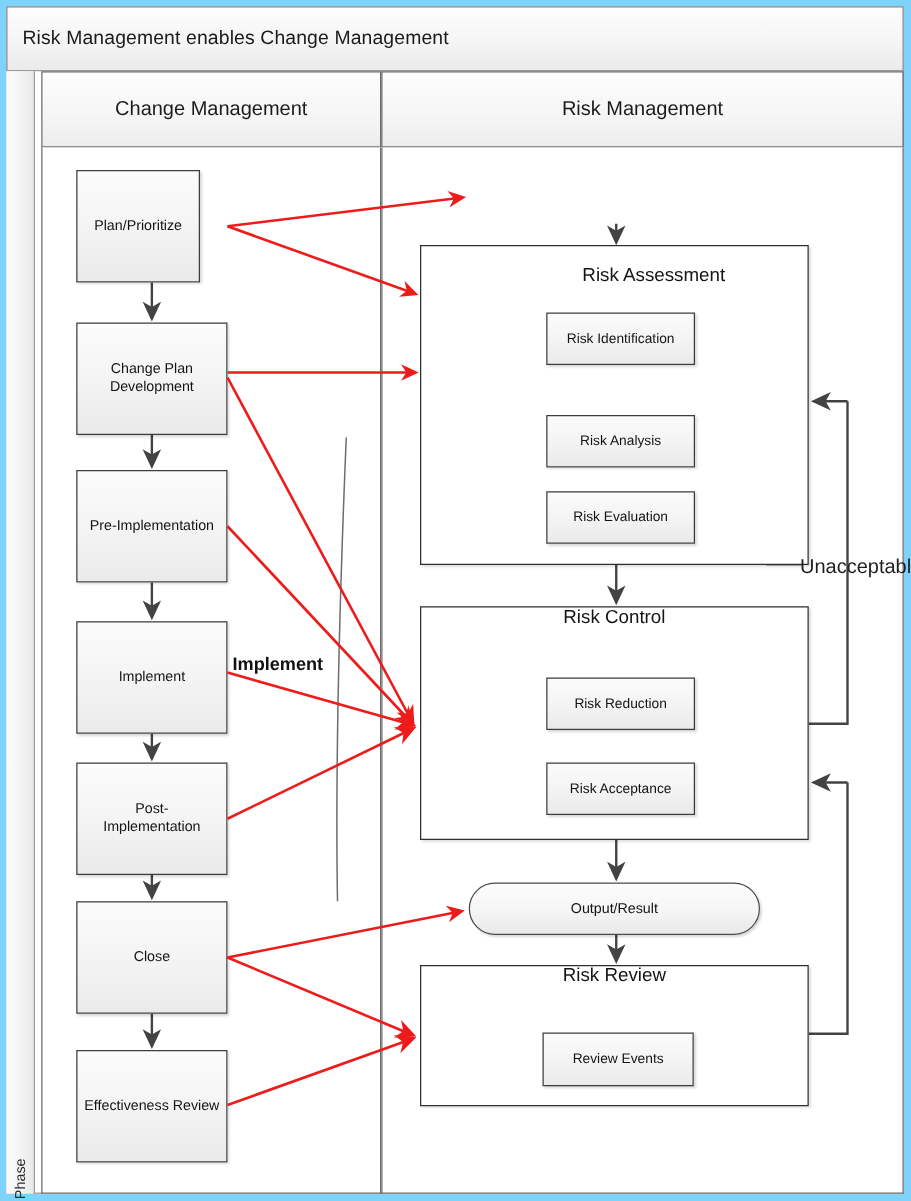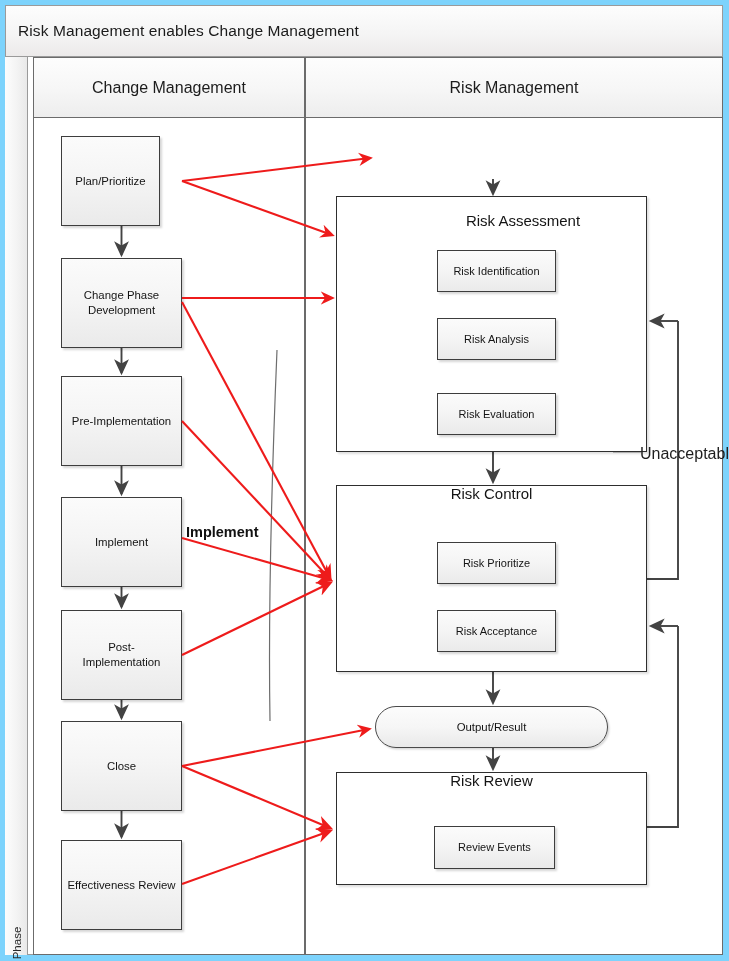--- a/index.html
+++ b/index.html
@@ -209,44 +209,44 @@
       <path d="M678,626 L651,626" marker-end="url(#ah-gray)"></path>
     </g>
 
     <line x1="613" y1="452" x2="641" y2="452" stroke="#9a9a9a" stroke-width="1.1"></line>
 
     <path d="M277,350 C272,470 268,600 270,721" stroke="#6d6d6d" stroke-width="1.2" fill="none"></path>
   </svg>
 
   <div class="node" style="left:61px;top:136px;width:99px;height:90px;">Plan/Prioritize</div>
 
-  <div class="node" style="left:61px;top:258px;width:121px;height:90px;white-space:pre-line;">Change Phase
+  <div class="node" style="left:61px;top:258px;width:121px;height:90px;white-space:pre-line;">Change Plan
 Development</div>
 
   <div class="node" style="left:61px;top:376px;width:121px;height:90px;">Pre-Implementation</div>
 
   <div class="node" style="left:61px;top:497px;width:121px;height:90px;">Implement</div>
 
   <div class="node" style="left:61px;top:610px;width:121px;height:90px;white-space:pre-line;">Post-
 Implementation</div>
 
   <div class="node" style="left:61px;top:721px;width:121px;height:90px;">Close</div>
 
   <div class="node" style="left:61px;top:840px;width:121px;height:90px;">Effectiveness Review</div>
 
 
   <div class="group-box" style="left:336px;top:196px;width:311px;height:256px;"></div>
   <div class="group-title" style="left:336px;top:212px;width:374px;">Risk Assessment</div>
   <div class="node sub" style="left:437px;top:250px;width:119px;height:42px;">Risk Identification</div>
-  <div class="node sub" style="left:437px;top:318px;width:119px;height:42px;">Risk Analysis</div>
+  <div class="node sub" style="left:437px;top:332px;width:119px;height:42px;">Risk Analysis</div>
   <div class="node sub" style="left:437px;top:393px;width:119px;height:42px;">Risk Evaluation</div>
 
   <div class="group-box" style="left:336px;top:485px;width:311px;height:187px;"></div>
   <div class="group-title" style="left:336px;top:485px;width:311px;">Risk Control</div>
-  <div class="node sub" style="left:437px;top:542px;width:119px;height:42px;">Risk Prioritize</div>
+  <div class="node sub" style="left:437px;top:542px;width:119px;height:42px;">Risk Reduction</div>
   <div class="node sub" style="left:437px;top:610px;width:119px;height:42px;">Risk Acceptance</div>
 
   <div class="oval" style="left:375px;top:706px;width:233px;height:42px;">Output/Result</div>
 
   <div class="group-box" style="left:336px;top:772px;width:311px;height:113px;"></div>
   <div class="group-title" style="left:336px;top:772px;width:311px;">Risk Review</div>
   <div class="node sub" style="left:434px;top:826px;width:121px;height:43px;">Review Events</div>
 
   <div class="free-label bold" style="left:186px;top:524px;">Implement</div>
 

